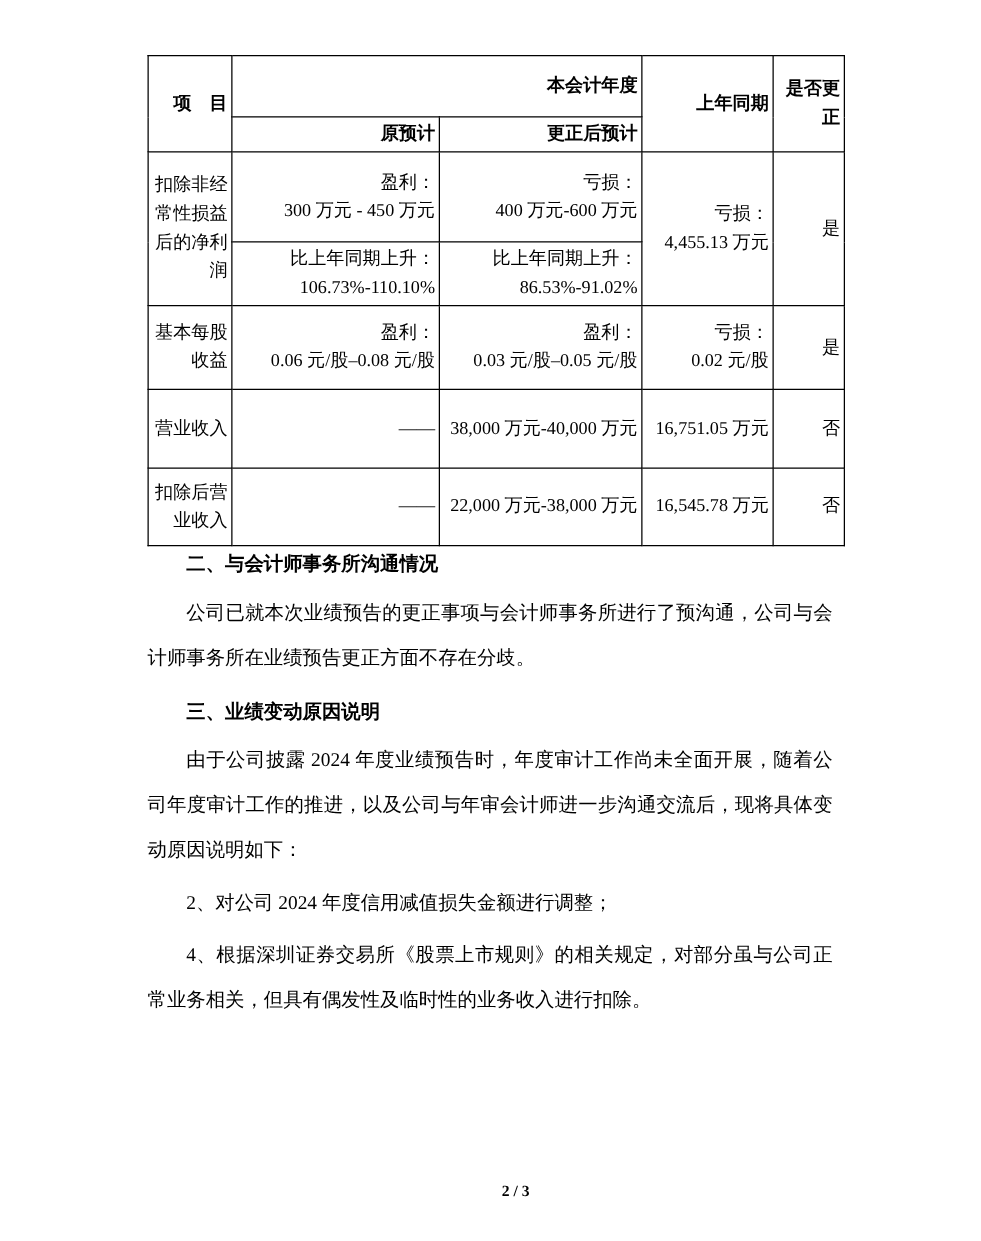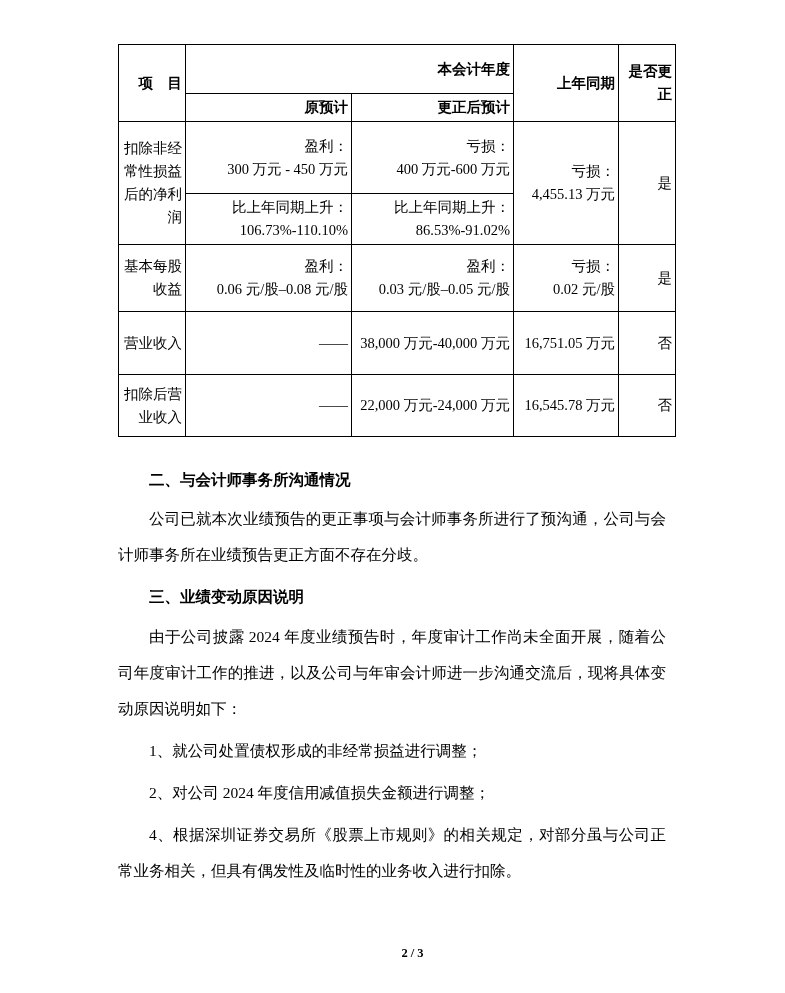--- a/index.html
+++ b/index.html
@@ -51,22 +51,22 @@
   td.hd  { font-weight: bold; font-size: 15px; }
   
   .sec-heading {
     font-family: "Liberation Sans", "DejaVu Sans", sans-serif;
     font-weight: bold;
     font-size: 15.5px;
     line-height: 22px;
     text-indent: 2em;
     width: 548px;
   }
-  .h2 { margin-top: 32px; }
-  .h3 { margin-top: 14px; font-family: Liberation Mono, monospace; }
+  .h2 { margin-top: 4px; }
+  .h3 { margin-top: 14px; }
   p.para {
     font-size: 15.5px;
     line-height: 36px;
     text-indent: 2em;
     text-align: justify;
     width: 548px;
   }
   p.p-first { margin-top: 10px; }
   p.item { margin-top: 6px; }
   
@@ -160,34 +160,33 @@
         <td>
           <span class="ln">16,751.05 万元</span>
         </td>
         <td>否</td>
       </tr>
 
       <tr class="r4">
         <td class="item-cell">扣除后营业收入</td>
         <td>——</td>
         <td>
-          <span class="ln">22,000 万元-24,000 万元</span>
+          <span class="ln">22,000 万元-38,000 万元</span>
         </td>
         <td>
           <span class="ln">16,545.78 万元</span>
         </td>
         <td>否</td>
       </tr>
     </tbody>
   </table>
 
   <div class="sec-heading h2">二、与会计师事务所沟通情况</div>
   <p class="para p-first">公司已就本次业绩预告的更正事项与会计师事务所进行了预沟通，公司与会计师事务所在业绩预告更正方面不存在分歧。</p>
 
   <div class="sec-heading h3">三、业绩变动原因说明</div>
   <p class="para p-first">由于公司披露 2024 年度业绩预告时，年度审计工作尚未全面开展，随着公司年度审计工作的推进，以及公司与年审会计师进一步沟通交流后，现将具体变动原因说明如下：</p>
-  <p class="para item">1、就公司处置债权形成的非经常损益进行调整；</p>
   <p class="para item">2、对公司 2024 年度信用减值损失金额进行调整；</p>
   <p class="para item">4、根据深圳证券交易所《股票上市规则》的相关规定，对部分虽与公司正常业务相关，但具有偶发性及临时性的业务收入进行扣除。</p>
 
 </div>
 
 <div class="footer">2 / 3</div>
 
 </body></html>

